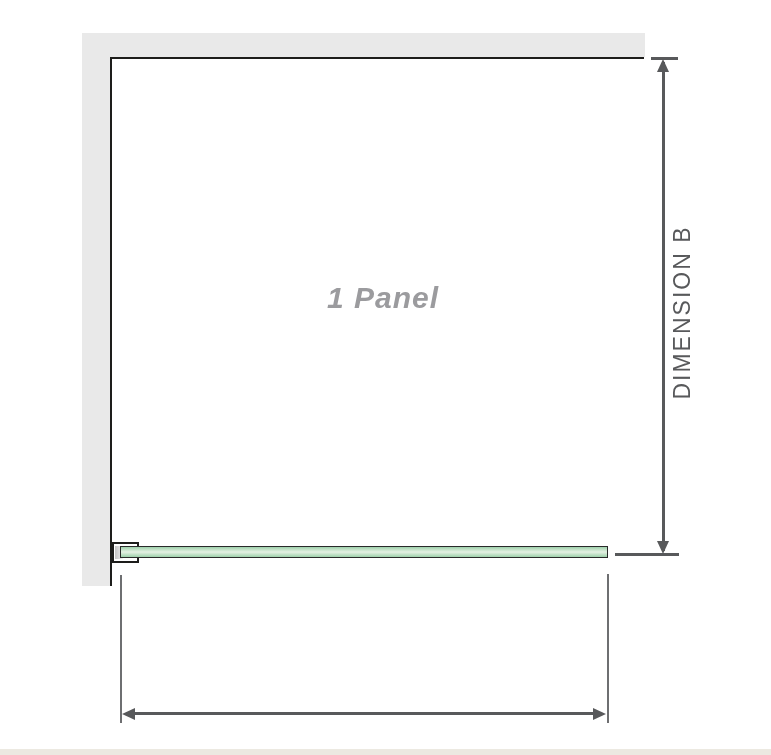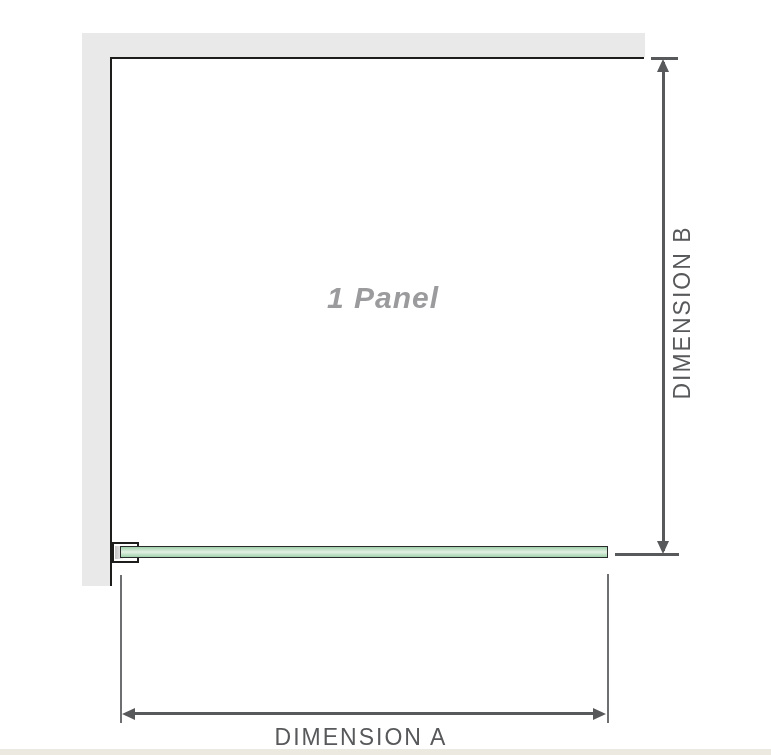--- a/index.html
+++ b/index.html
@@ -98,17 +98,16 @@
   <div class="abs dimb-arrow-up"></div>
   <div class="abs dimb-arrow-down"></div>
   <div class="abs dimb-label">DIMENSION B</div>
 
   <div class="abs ext-left"></div>
   <div class="abs ext-right"></div>
 
   <div class="abs dima-line"></div>
   <div class="abs dima-arrow-left"></div>
   <div class="abs dima-arrow-right"></div>
-  <div class="abs dima-label">DIMENSION A</div>
 
   <div class="abs footer-strip"></div>
 
 </div>
 
 </body></html>

